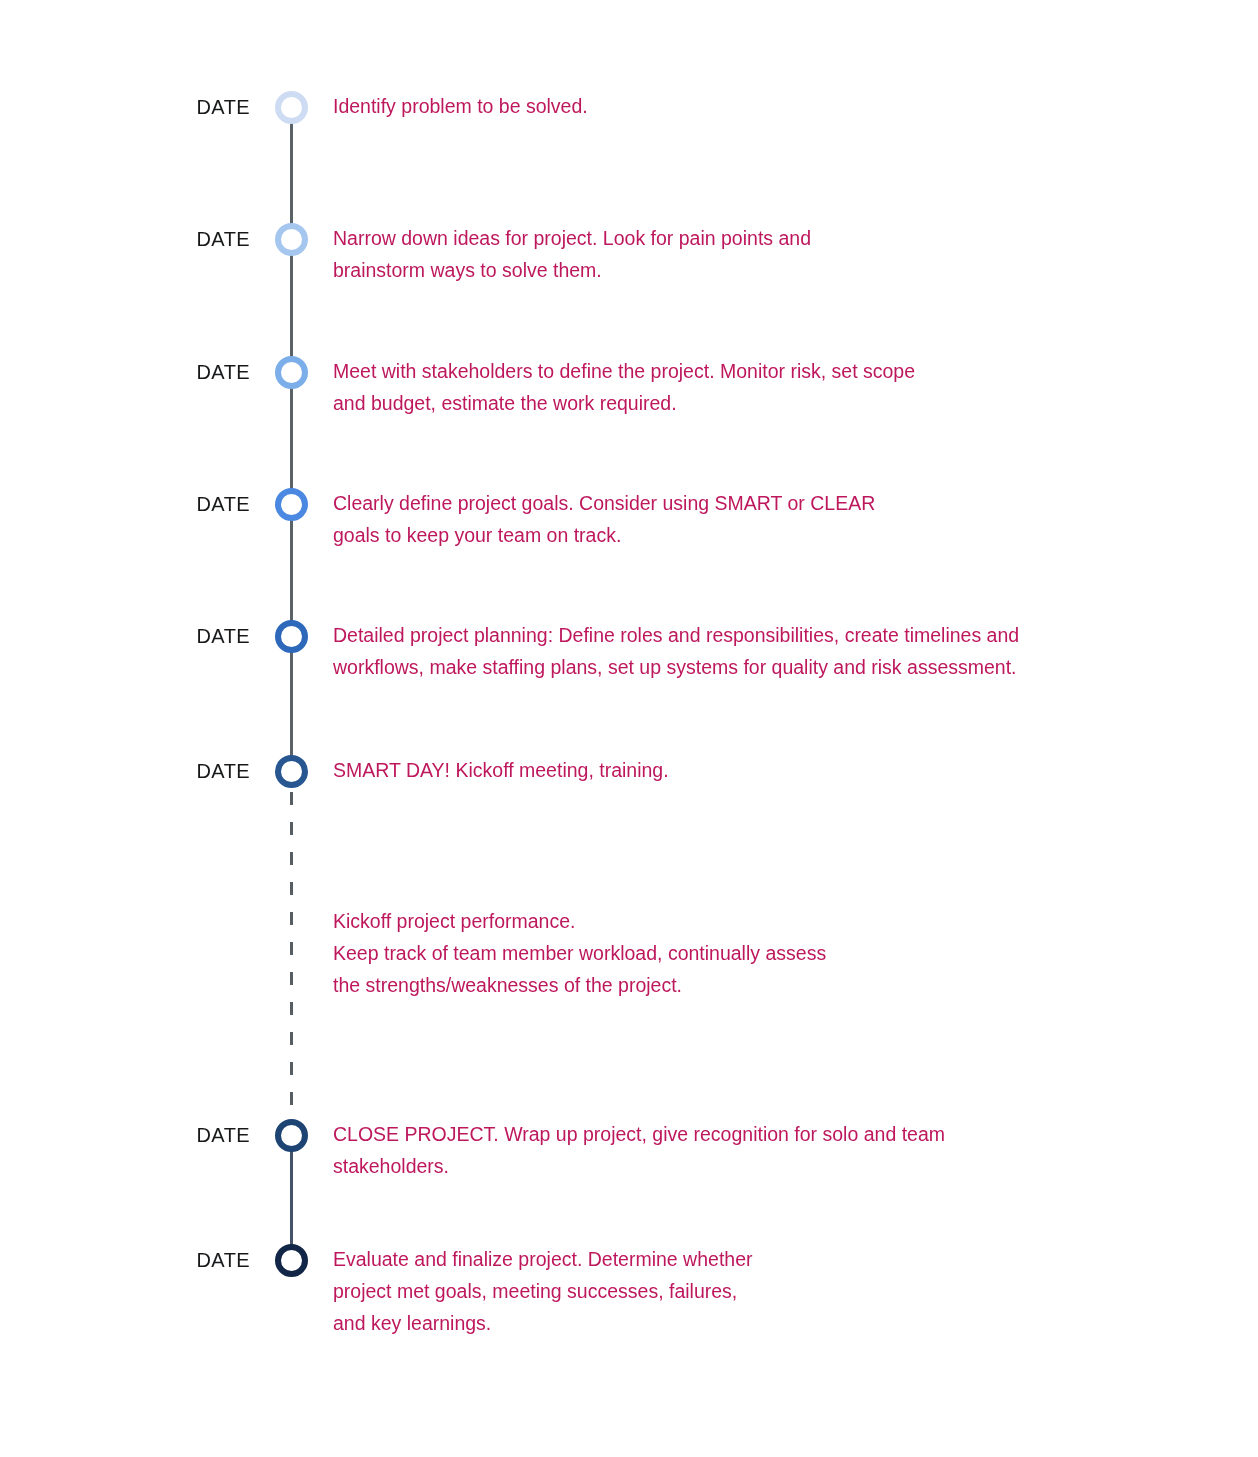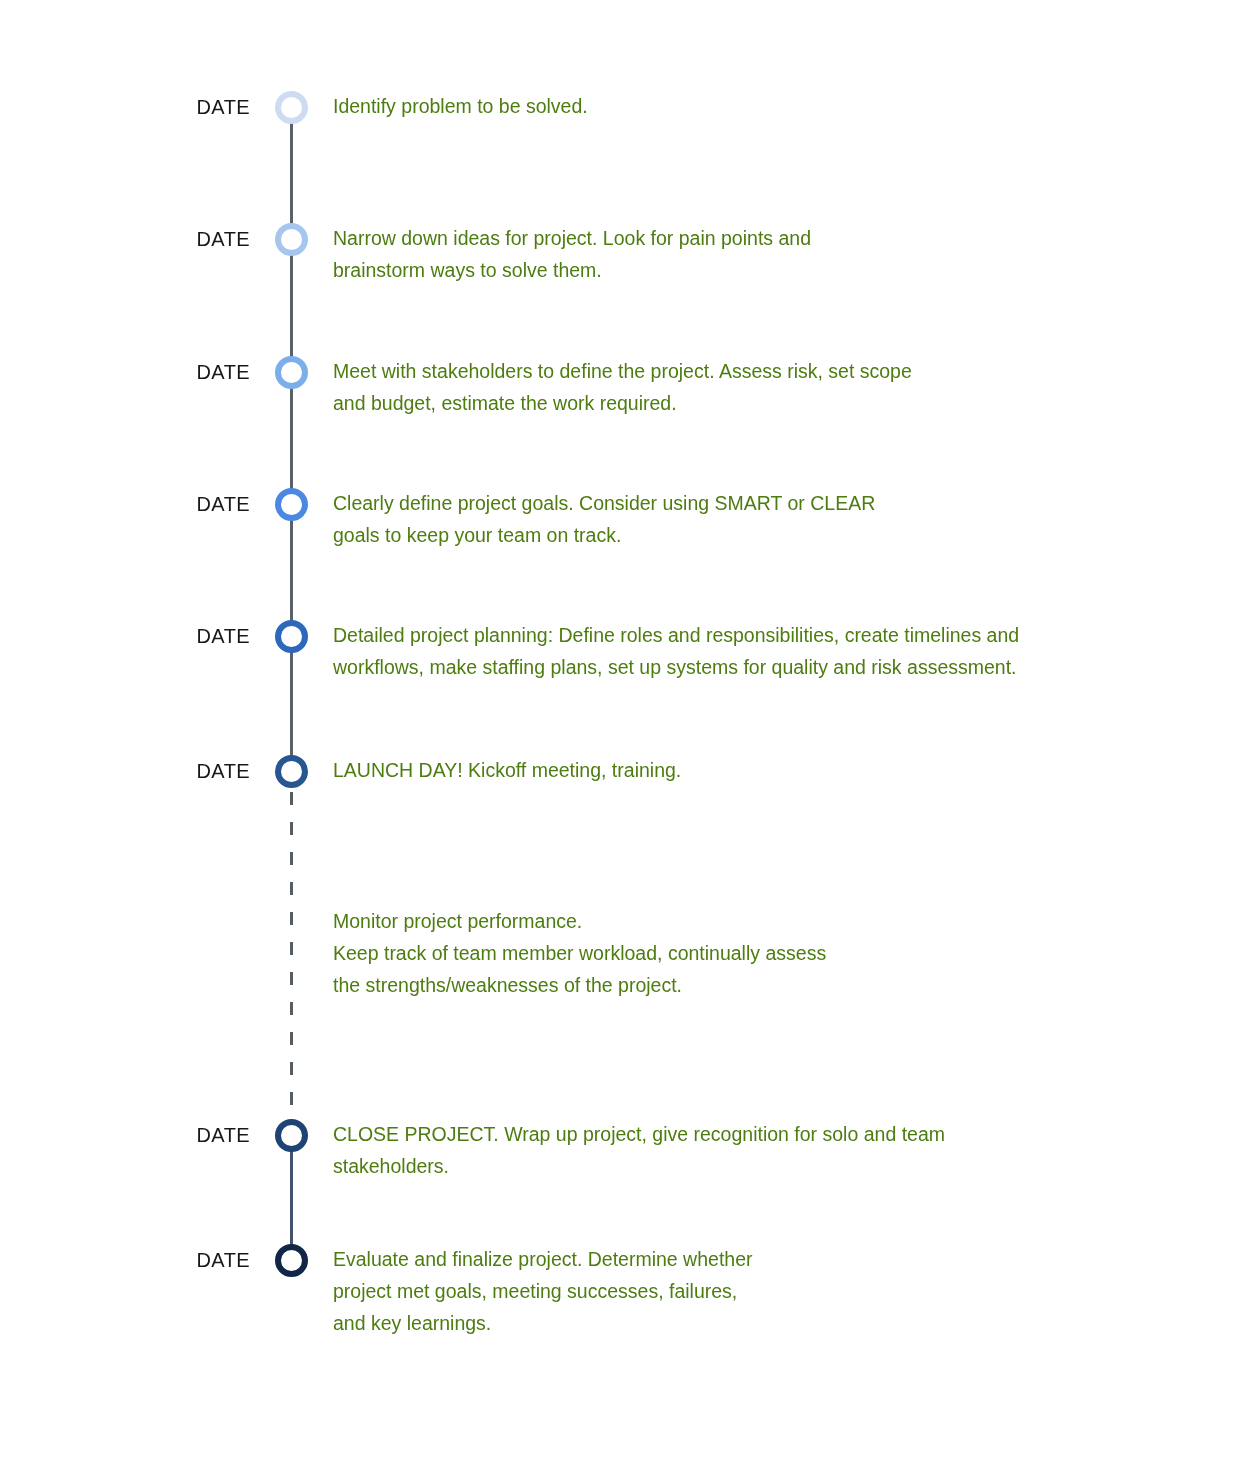--- a/index.html
+++ b/index.html
@@ -42,21 +42,21 @@
     position: absolute; left: 275px; top: -16px;
     width: 33px; height: 33px;
     border-radius: 50%;
     border: 6px solid #999; 
     background: #ffffff;
   }
   .text {
     position: absolute; left: 333px; top: -17px;
     width: 870px;
     font-size: 19.5px; line-height: 32px;
-    color: #4d7c0f;
+    color: #be185d;
     white-space: pre-line;
   }
 </style>
 </head>
 <body>
 
 <div class="canvas">
 
   <div class="line line-solid-1"></div>
   <div class="line line-dashed"></div>
@@ -71,46 +71,46 @@
   <div class="row r1">
     <div class="date">DATE</div>
     <div class="circle" style="border-color: rgb(165, 198, 239);"></div>
     <div class="text">Narrow down ideas for project. Look for pain points and
 brainstorm ways to solve them.</div>
   </div>
 
   <div class="row r2">
     <div class="date">DATE</div>
     <div class="circle" style="border-color: rgb(124, 174, 234);"></div>
-    <div class="text">Meet with stakeholders to define the project. Assess risk, set scope
+    <div class="text">Meet with stakeholders to define the project. Monitor risk, set scope
 and budget, estimate the work required.</div>
   </div>
 
   <div class="row r3">
     <div class="date">DATE</div>
     <div class="circle" style="border-color: rgb(75, 136, 226);"></div>
     <div class="text">Clearly define project goals. Consider using SMART or CLEAR
 goals to keep your team on track.</div>
   </div>
 
   <div class="row r4">
     <div class="date">DATE</div>
     <div class="circle" style="border-color: rgb(45, 104, 187);"></div>
     <div class="text">Detailed project planning: Define roles and responsibilities, create timelines and
 workflows, make staffing plans, set up systems for quality and risk assessment.</div>
   </div>
 
   <div class="row r5">
     <div class="date">DATE</div>
     <div class="circle" style="border-color: rgb(39, 86, 144);"></div>
-    <div class="text">LAUNCH DAY! Kickoff meeting, training.</div>
+    <div class="text">SMART DAY! Kickoff meeting, training.</div>
   </div>
 
   <div class="row r6">
-    <div class="text">Monitor project performance.
+    <div class="text">Kickoff project performance.
 Keep track of team member workload, continually assess
 the strengths/weaknesses of the project.</div>
   </div>
 
   <div class="row r7">
     <div class="date">DATE</div>
     <div class="circle" style="border-color: rgb(29, 68, 115);"></div>
     <div class="text">CLOSE PROJECT. Wrap up project, give recognition for solo and team
 stakeholders.</div>
   </div>

